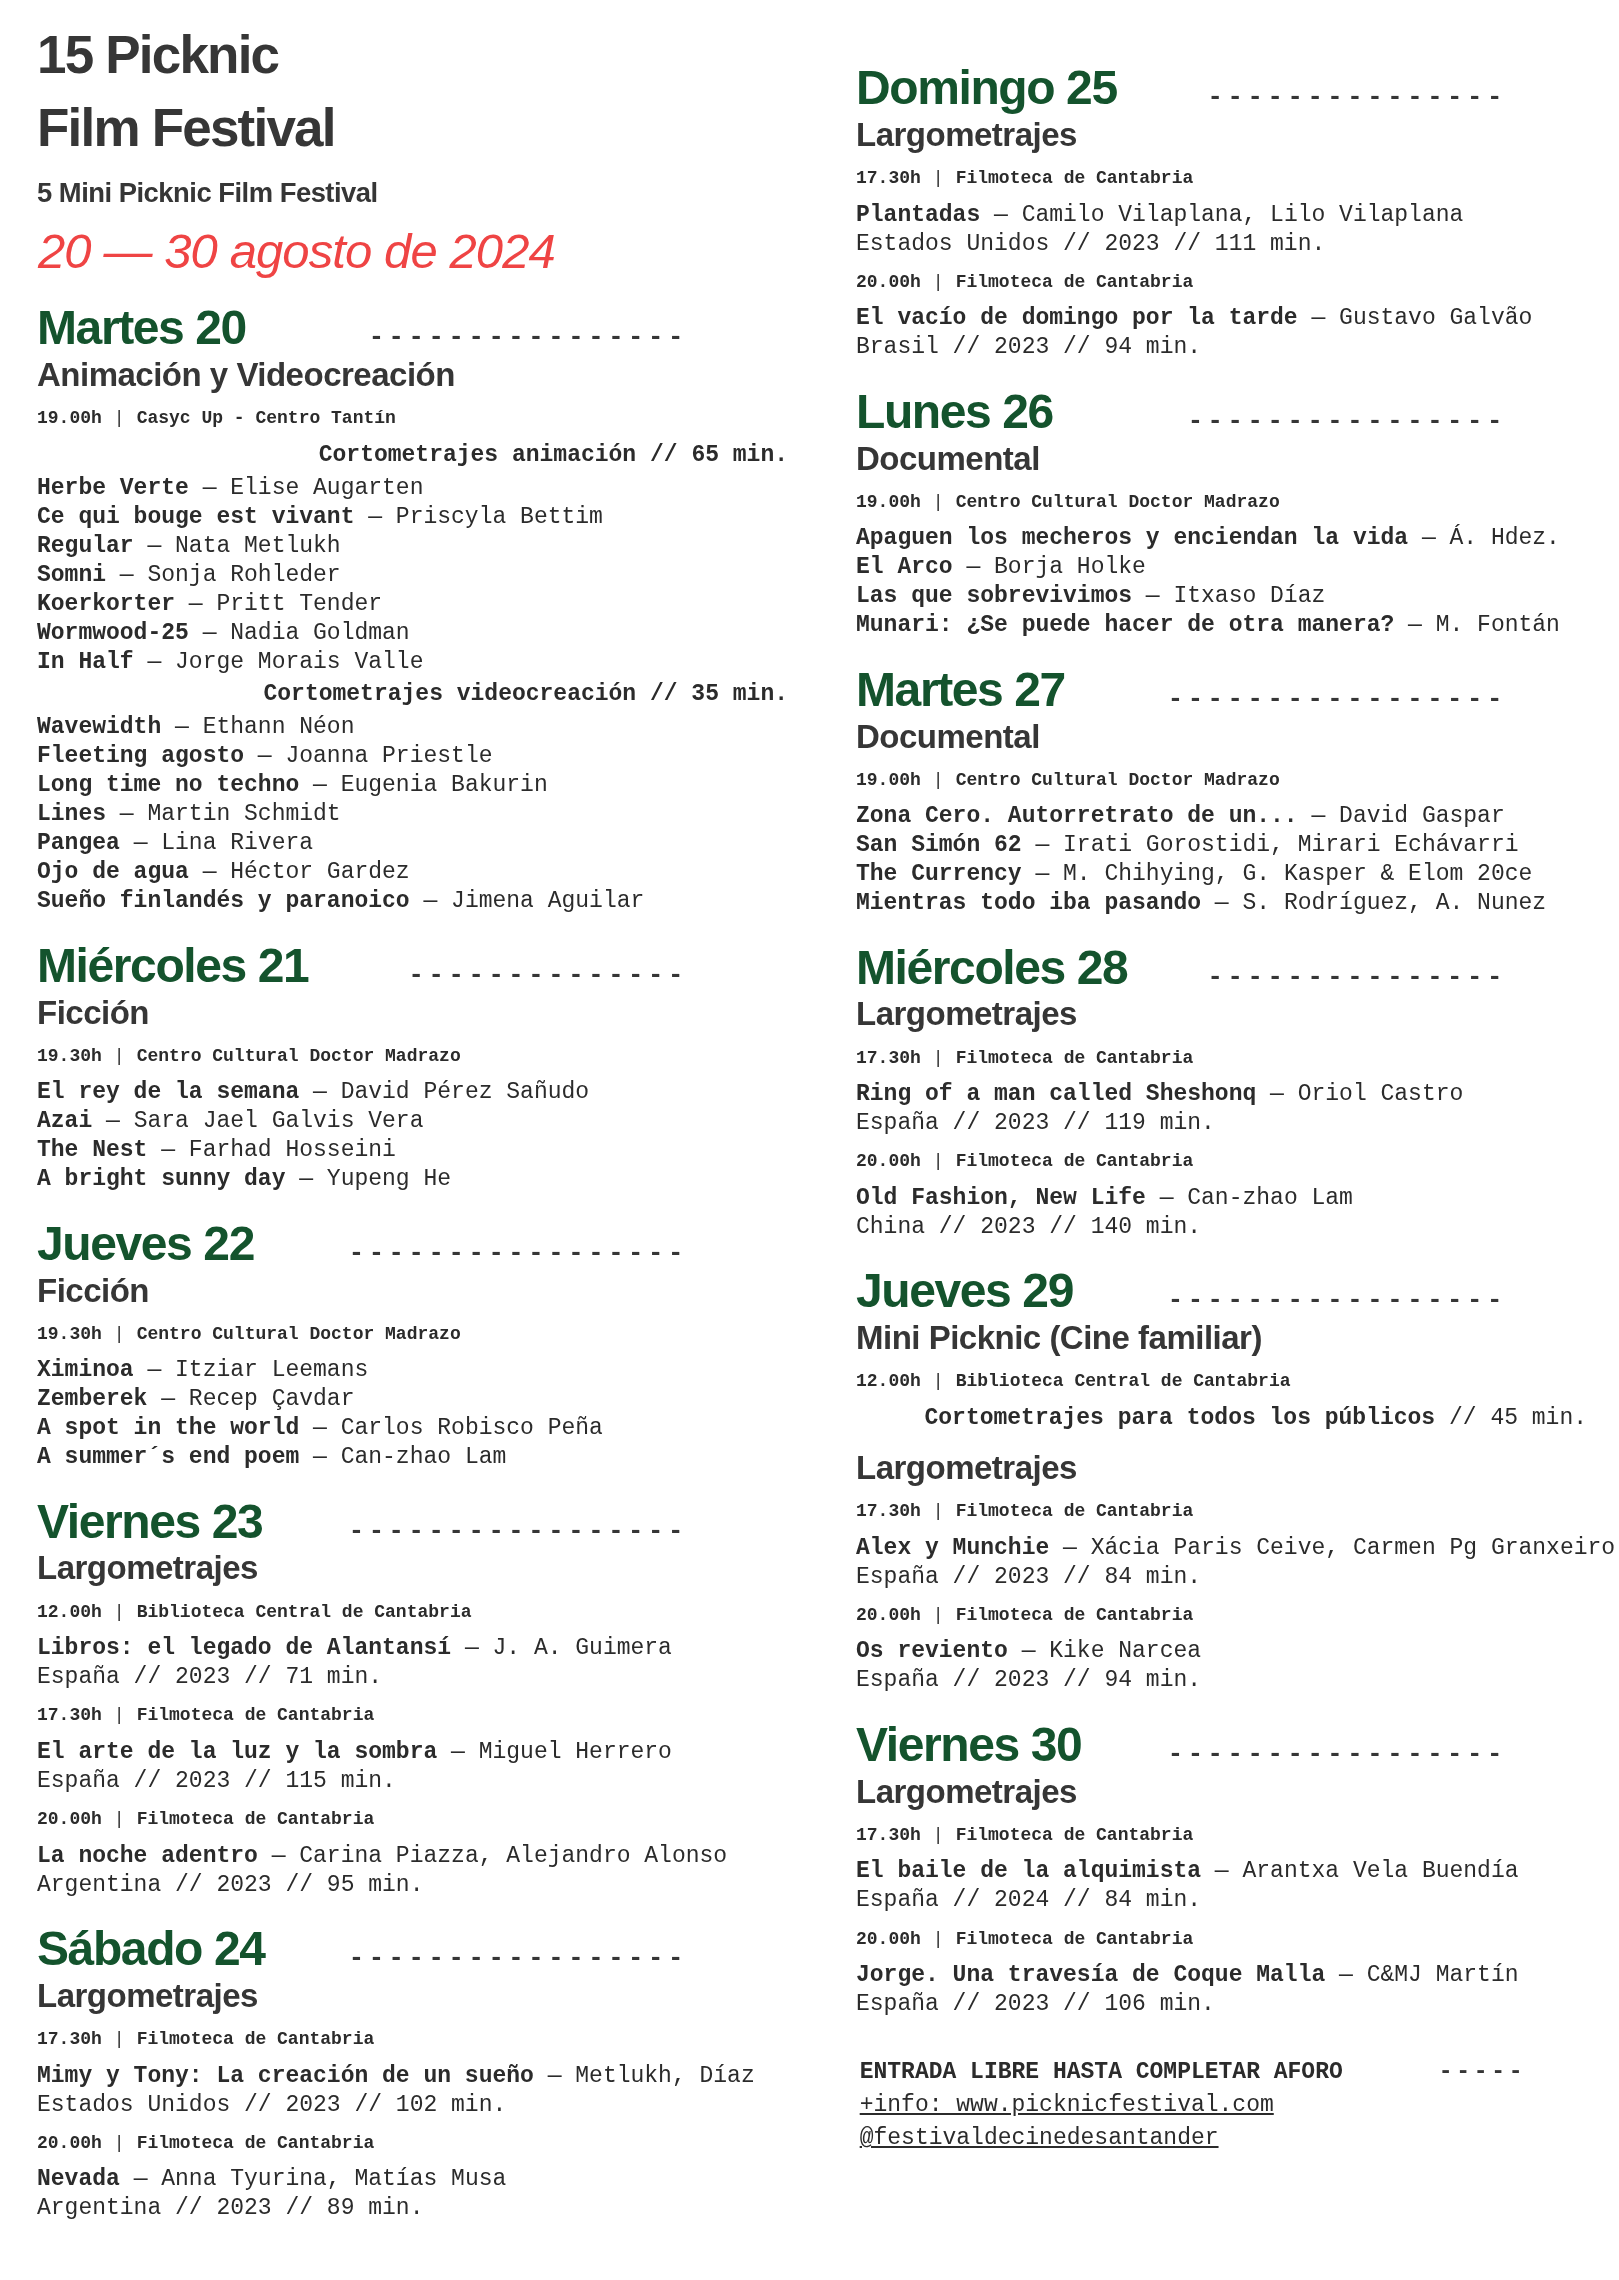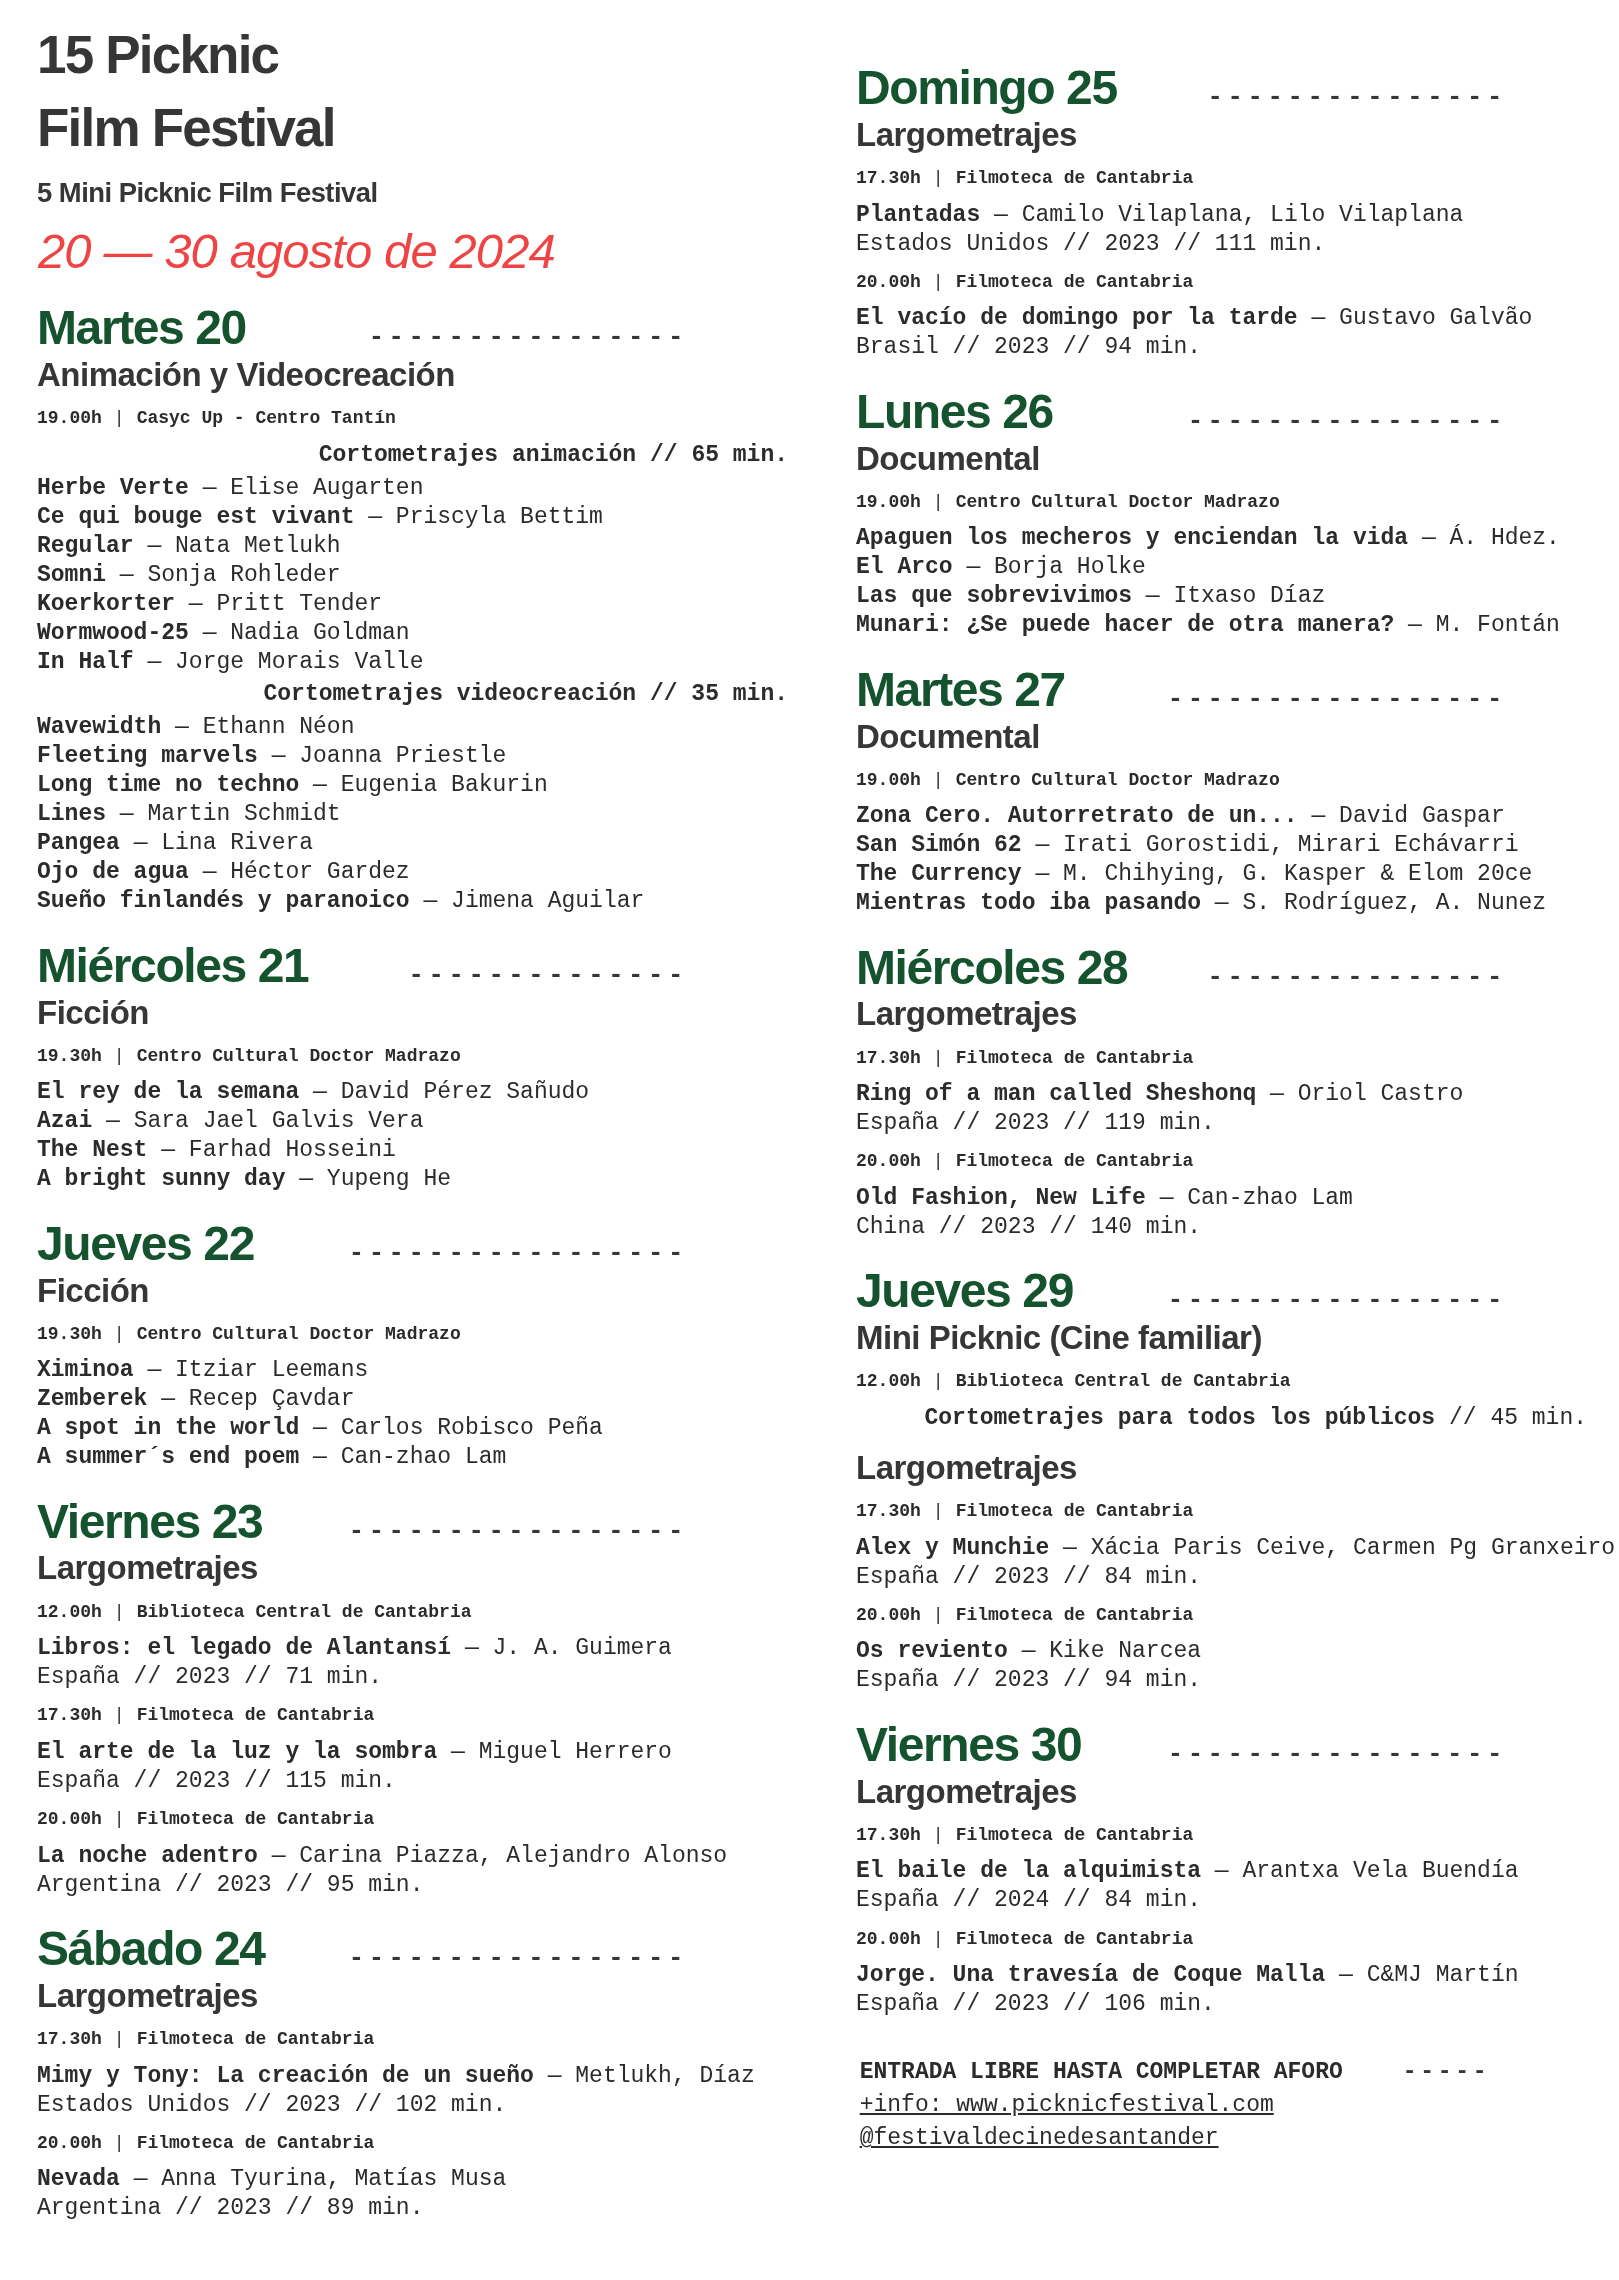--- a/index.html
+++ b/index.html
@@ -67,21 +67,21 @@
     color:#2b2b2b;margin-bottom:5.5px;white-space:nowrap;
   }
   .timeline .pipe{font-weight:400;padding:0 12px;}
   .line{font-size:23px;line-height:29px;white-space:nowrap;color:#2b2b2b;}
   .line .b{font-weight:700;}
   .line .r{font-weight:400;}
   .program{margin:2.7px 0 4.6px 0;text-align:right;}
 
   
   .footer{margin-top:37px;padding-left:3.7px;}
-  .footer .l1{display:flex;align-items:baseline;gap:60px;font-size:23px;line-height:33px;font-weight:700;white-space:nowrap;}
+  .footer .l1{display:flex;align-items:baseline;gap:96px;font-size:23px;line-height:33px;font-weight:700;white-space:nowrap;}
   .footer .dashes.small{font-size:23px;letter-spacing:3.7px;}
   .footer .l2,.footer .l3{font-size:23px;line-height:33px;white-space:nowrap;text-decoration:underline;}
 </style>
 </head>
 <body>
 
 <div class="page">
   <div class="col left">
     <header class="intro">
       <h1><span>15 Picknic</span><br><span>Film Festival</span></h1>
@@ -100,21 +100,21 @@
             <div class="line program"><span class="b">Cortometrajes animación // 65 min.</span></div>
             <div class="line film"><span class="b">Herbe Verte</span><span class="r"> — Elise Augarten</span></div>
             <div class="line film"><span class="b">Ce qui bouge est vivant</span><span class="r"> — Priscyla Bettim</span></div>
             <div class="line film"><span class="b">Regular</span><span class="r"> — Nata Metlukh</span></div>
             <div class="line film"><span class="b">Somni</span><span class="r"> — Sonja Rohleder</span></div>
             <div class="line film"><span class="b">Koerkorter</span><span class="r"> — Pritt Tender</span></div>
             <div class="line film"><span class="b">Wormwood-25</span><span class="r"> — Nadia Goldman</span></div>
             <div class="line film"><span class="b">In Half</span><span class="r"> — Jorge Morais Valle</span></div>
             <div class="line program"><span class="b">Cortometrajes videocreación // 35 min.</span></div>
             <div class="line film"><span class="b">Wavewidth</span><span class="r"> — Ethann Néon</span></div>
-            <div class="line film"><span class="b">Fleeting marvels</span><span class="r"> — Joanna Priestle</span></div>
+            <div class="line film"><span class="b">Fleeting agosto</span><span class="r"> — Joanna Priestle</span></div>
             <div class="line film"><span class="b">Long time no techno</span><span class="r"> — Eugenia Bakurin</span></div>
             <div class="line film"><span class="b">Lines</span><span class="r"> — Martin Schmidt</span></div>
             <div class="line film"><span class="b">Pangea</span><span class="r"> — Lina Rivera</span></div>
             <div class="line film"><span class="b">Ojo de agua</span><span class="r"> — Héctor Gardez</span></div>
             <div class="line film"><span class="b">Sueño finlandés y paranoico</span><span class="r"> — Jimena Aguilar</span></div>
           </div>
         </div>
       </section>
       <section class="day">
         <div class="day-head">

